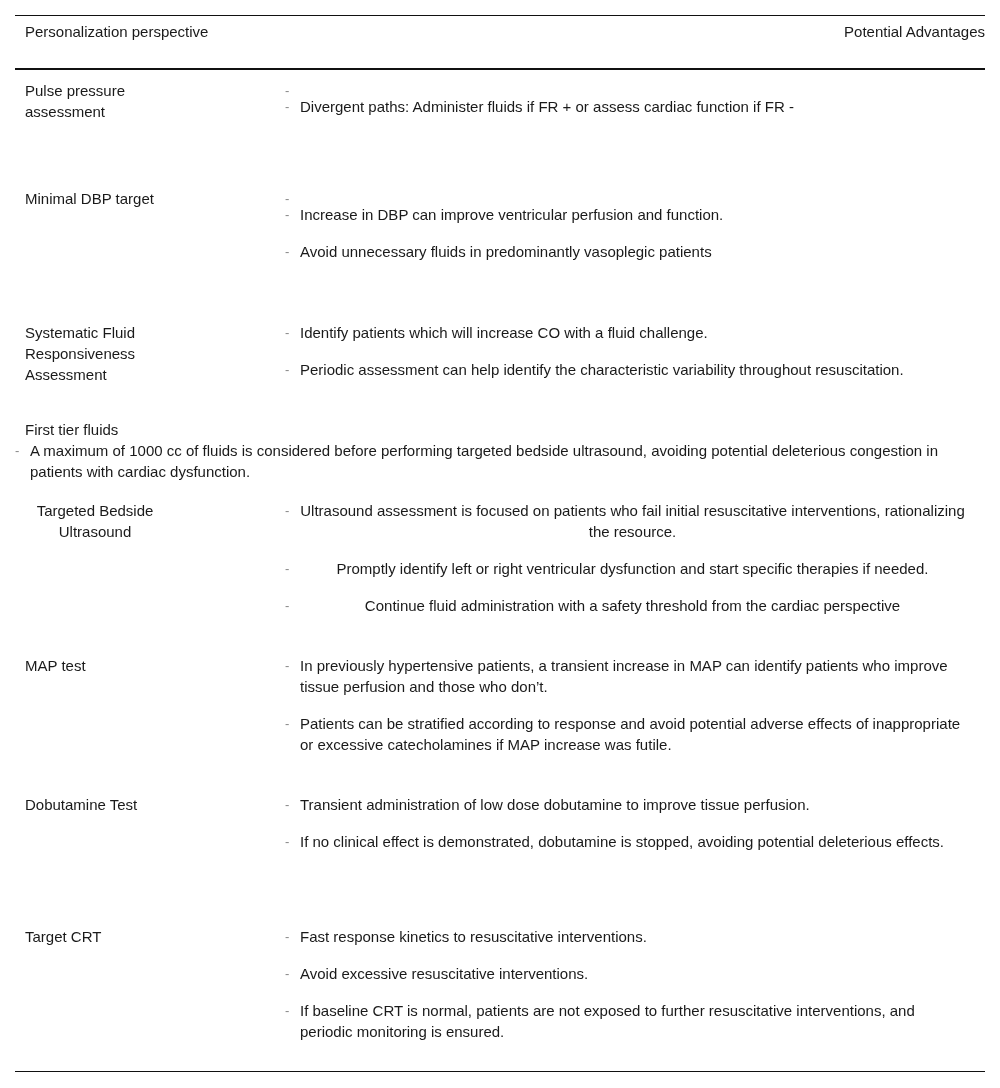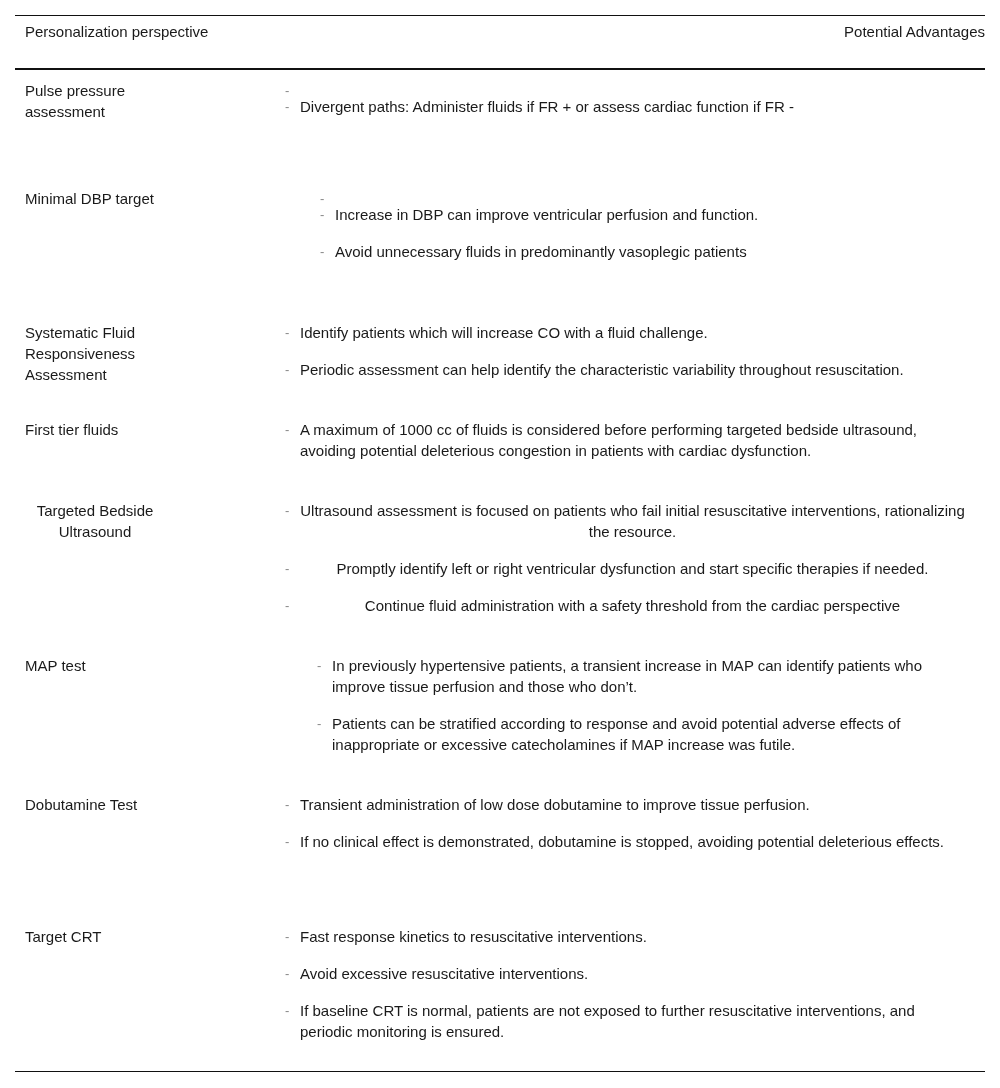--- a/index.html
+++ b/index.html
@@ -35,58 +35,58 @@
   <div id="rows" style="position: relative;">
       <div class="row" style="position: absolute; left: 0px; right: 0px; top: 10px;">
         <div class="c1">
           <span>Pulse pressure assessment</span>
         </div>
         <div class="c2">
           <div class="item"><span class="dash">-</span></div>
           <div class="item"><span class="dash">-</span><span>Divergent paths: Administer fluids if FR + or assess cardiac function if FR -</span></div>
         </div>
       </div>
-      <div class="row" style="position: absolute; left: 0px; right: 0px; top: 118px; gap: 35px;">
+      <div class="row" style="position: absolute; left: 0px; right: 0px; top: 118px;">
         <div class="c1">
           <span>Minimal DBP target</span>
         </div>
         <div class="c2">
           <div class="item"><span class="dash">-</span></div>
           <div class="item"><span class="dash">-</span><span>Increase in DBP can improve ventricular perfusion and function.</span></div>
           <div class="item"><span class="dash">-</span><span>Avoid unnecessary fluids in predominantly vasoplegic patients</span></div>
         </div>
       </div>
       <div class="row" style="position: absolute; left: 0px; right: 0px; top: 252px;">
         <div class="c1">
           <span>Systematic Fluid Responsiveness Assessment</span>
         </div>
         <div class="c2">
           <div class="item"><span class="dash">-</span><span>Identify patients which will increase CO with a fluid challenge.</span></div>
           <div class="item"><span class="dash">-</span><span>Periodic assessment can help identify the characteristic variability throughout resuscitation.</span></div>
         </div>
       </div>
-      <div class="row" style="position: absolute; left: 0px; right: 0px; top: 349px;">
+      <div class="row" style="position: absolute; left: 0px; right: 0px; top: 349px; flex-direction: column;">
         <div class="c1">
           <span>First tier fluids</span>
         </div>
         <div class="c2">
           <div class="item"><span class="dash">-</span><span>A maximum of 1000 cc of fluids is considered before performing targeted bedside ultrasound, avoiding potential deleterious congestion in patients with cardiac dysfunction.</span></div>
         </div>
       </div>
       <div class="row" style="position: absolute; left: 0px; right: 0px; top: 430px; text-align: center;">
         <div class="c1">
           <span>Targeted Bedside Ultrasound</span>
         </div>
         <div class="c2">
           <div class="item"><span class="dash">-</span><span>Ultrasound assessment is focused on patients who fail initial resuscitative interventions, rationalizing the resource.</span></div>
           <div class="item"><span class="dash">-</span><span>Promptly identify left or right ventricular dysfunction and start specific therapies if needed.</span></div>
           <div class="item"><span class="dash">-</span><span>Continue fluid administration with a safety threshold from the cardiac perspective</span></div>
         </div>
       </div>
-      <div class="row" style="position: absolute; left: 0px; right: 0px; top: 585px; gap: 32px;">
+      <div class="row" style="position: absolute; left: 0px; right: 0px; top: 585px;">
         <div class="c1">
           <span>MAP test</span>
         </div>
         <div class="c2">
           <div class="item"><span class="dash">-</span><span>In previously hypertensive patients, a transient increase in MAP can identify patients who improve tissue perfusion and those who don’t.</span></div>
           <div class="item"><span class="dash">-</span><span>Patients can be stratified according to response and avoid potential adverse effects of inappropriate or excessive catecholamines if MAP increase was futile.</span></div>
         </div>
       </div>
       <div class="row" style="position: absolute; left: 0px; right: 0px; top: 724px;">
         <div class="c1">

